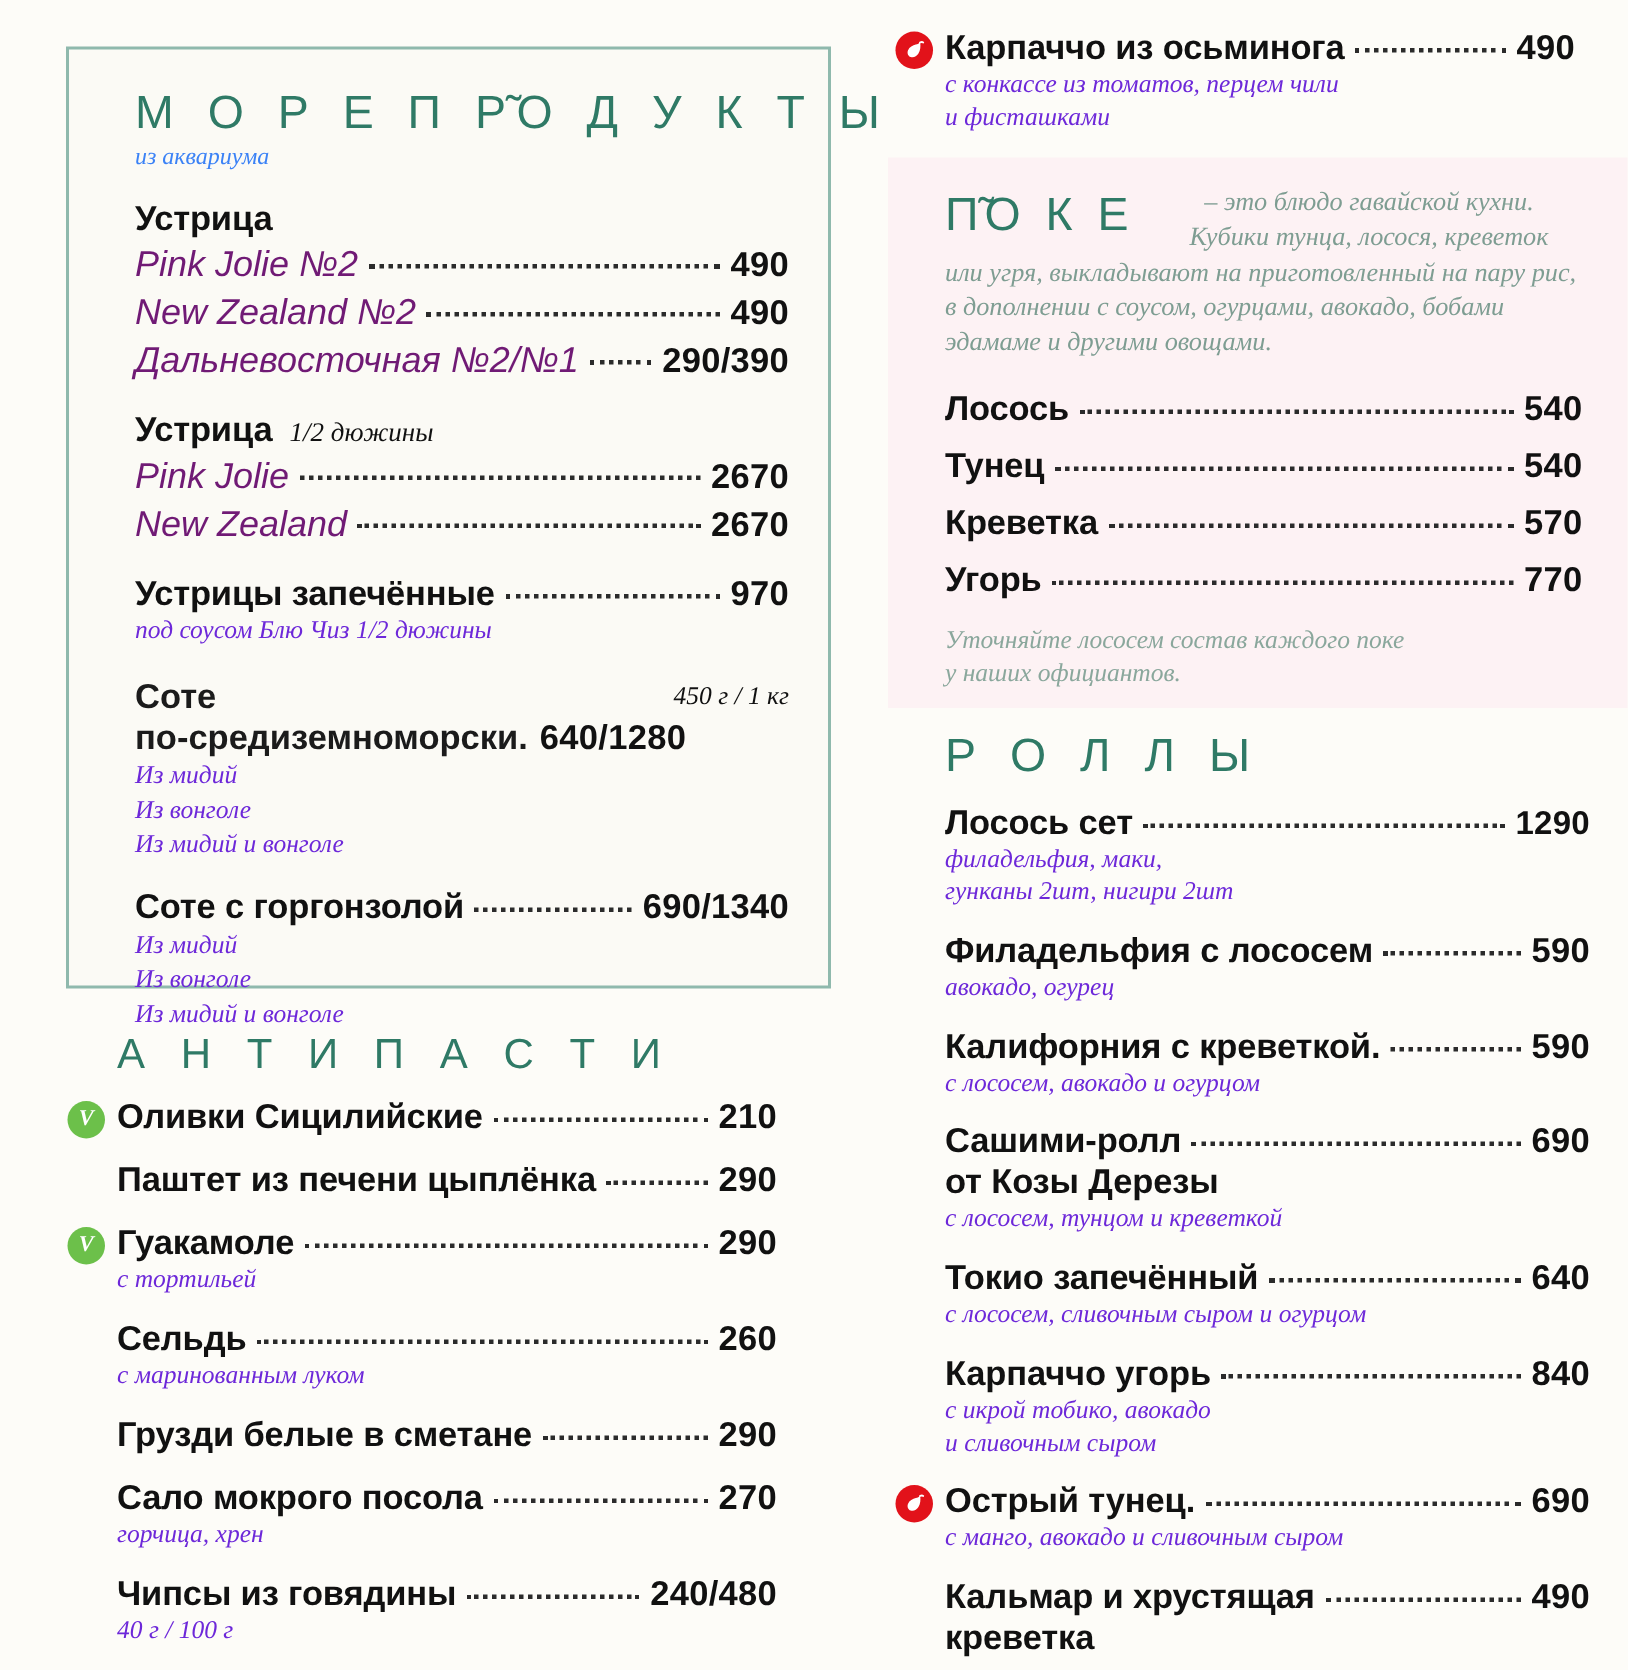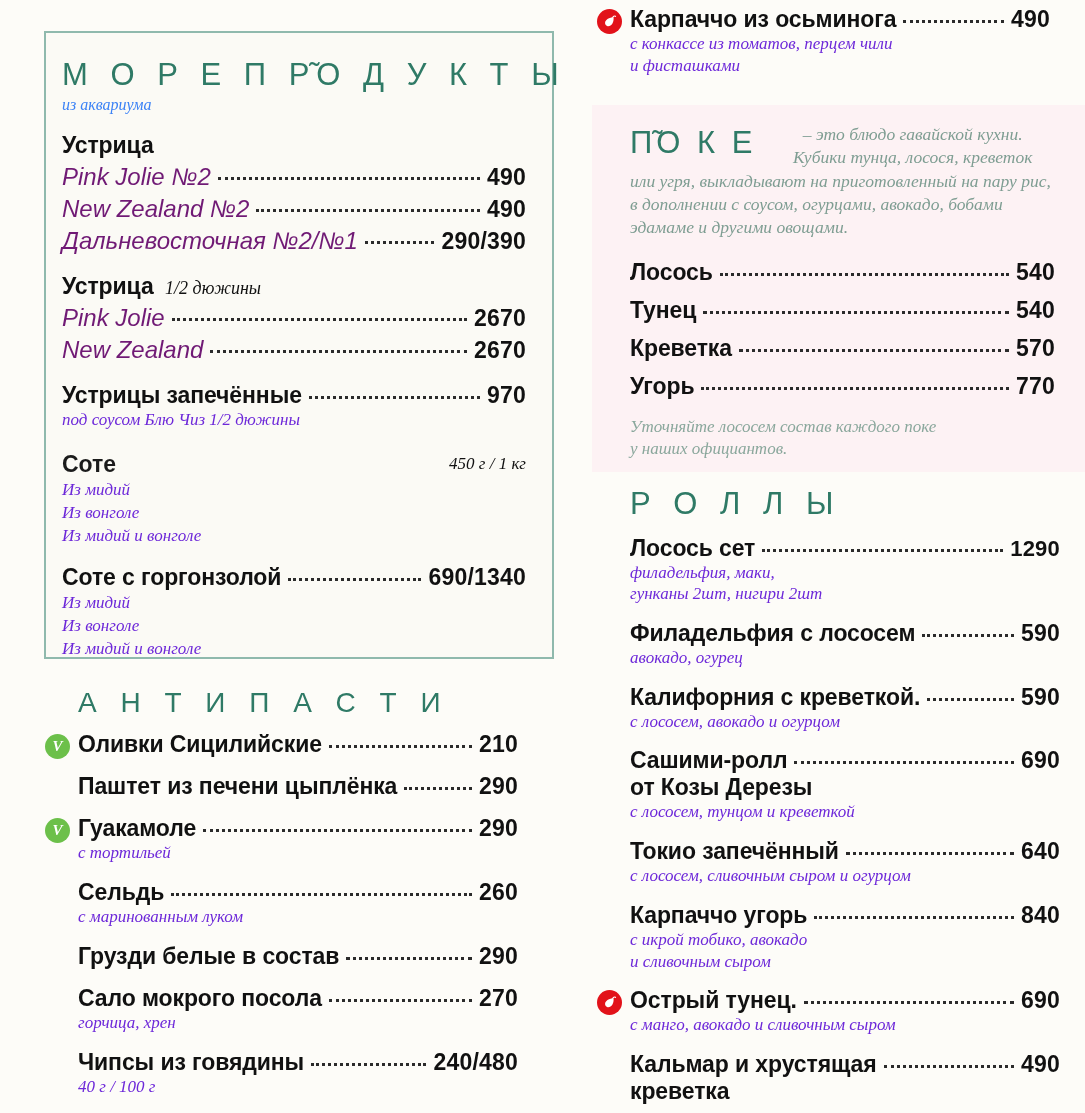--- a/index.html
+++ b/index.html
@@ -18,21 +18,21 @@
   .col-left  { position: absolute; left: 0;    top: 0; width: 592px; height: 1113px; }
   .col-right { position: absolute; left: 592px; top: 0; width: 493px; height: 1113px; }
 
   
   .framed {
     position: absolute; left: 44px; top: 31px;
     width: 510px; height: 628px;
     border: 2px solid #8fb9ad;
     background: #fbfaf5;
   }
-  .framed-inner { padding: 26px 26px 0 16px; }
+  .framed-inner { padding: 26px 26px 0 44px; }
 
   
   .sec-title {
     color: #2f7a66;
     font-size: 31px;
     letter-spacing: 7px;
     font-weight: 400;
     line-height: 1.05;
     white-space: nowrap;
   }
@@ -206,20 +206,24 @@
             <span class="nm">Устрицы запечённые</span>
             <span class="leader"></span>
             <span class="pr">970</span>
           </div>
           <div class="desc">под соусом Блю Чиз 1/2 дюжины</div>
         </div>
 
         <div class="item" style="margin-top:22px">
           <div class="weights">450 г  /  1 кг</div>
           <div class="two-line-name">Соте</div>
+          <div class="row">
+            <span class="two-line-name">по-средиземноморски.</span>
+            <span class="pr" style="margin-left:8px">640/1280</span>
+          </div>
           <div class="desc plain">Из мидий</div>
           <div class="desc plain">Из вонголе</div>
           <div class="desc plain">Из мидий и вонголе</div>
         </div>
 
         <div class="item" style="margin-top:18px">
           <div class="row">
             <span class="nm">Соте с горгонзолой</span>
             <span class="leader"></span>
             <span class="pr">690/1340</span>
@@ -269,21 +273,21 @@
         <div class="row">
           <span class="nm">Сельдь</span>
           <span class="leader"></span>
           <span class="pr">260</span>
         </div>
         <div class="desc">с маринованным луком</div>
       </div>
 
       <div class="item">
         <div class="row">
-          <span class="nm">Грузди белые в состав</span>
+          <span class="nm">Грузди белые в сметане</span>
           <span class="leader"></span>
           <span class="pr">290</span>
         </div>
       </div>
 
       <div class="item">
         <div class="row">
           <span class="nm">Сало мокрого посола</span>
           <span class="leader"></span>
           <span class="pr">270</span>
@@ -298,21 +302,21 @@
           <span class="pr">240/480</span>
         </div>
         <div class="desc">40 г  /  100 г</div>
       </div>
     </div>
   </div>
 
   <div class="col-right">
 
     <div class="right-top">
-      <div class="item" style="margin-top:6px">
+      <div class="item" style="margin-top:18px">
         <div class="badge hot">
           <svg width="17" height="17" viewBox="0 0 17 17" aria-hidden="true">
             <path d="M12.4 3.2c-0.6 0.9-1.7 1.2-2.9 1.5C7.6 5.2 5.2 6.3 4.3 8.6c-0.7 1.9 0.1 3.8 1.8 4.4 1.9 0.7 4-0.4 5.2-2.3 1.3-2.1 1.6-4.8 1.1-7.5z" fill="#ffffff"></path>
             <path d="M12.3 3.4c0.8-0.5 1.6-0.5 2.2-0.1" stroke="#ffffff" stroke-width="1.2" fill="none" stroke-linecap="round"></path>
           </svg>
         </div>
         <div class="row">
           <span class="nm">Карпаччо из осьминога</span>
           <span class="leader"></span>
           <span class="pr">490</span>

